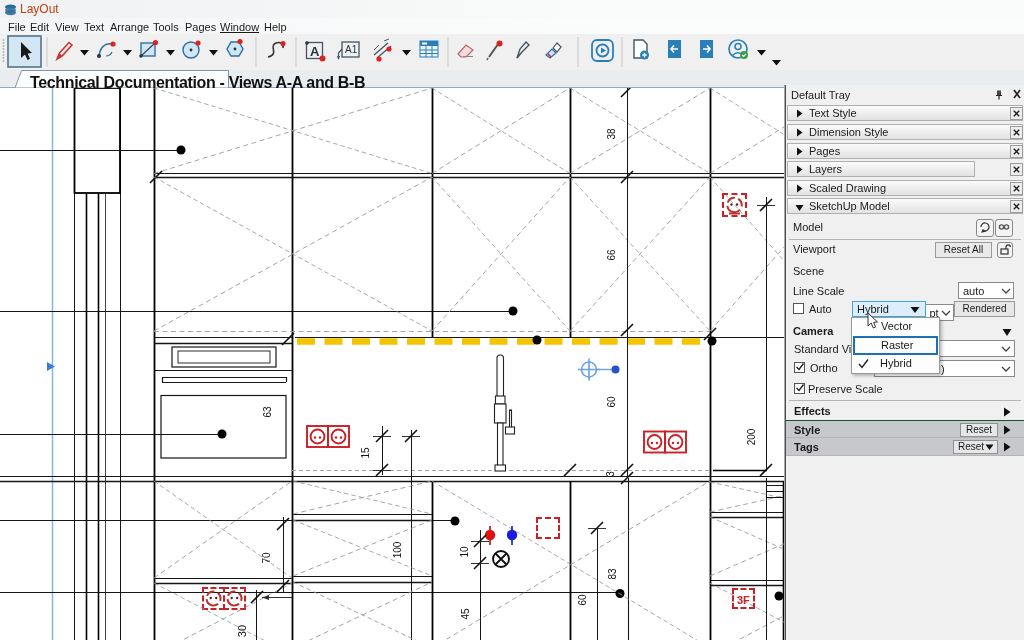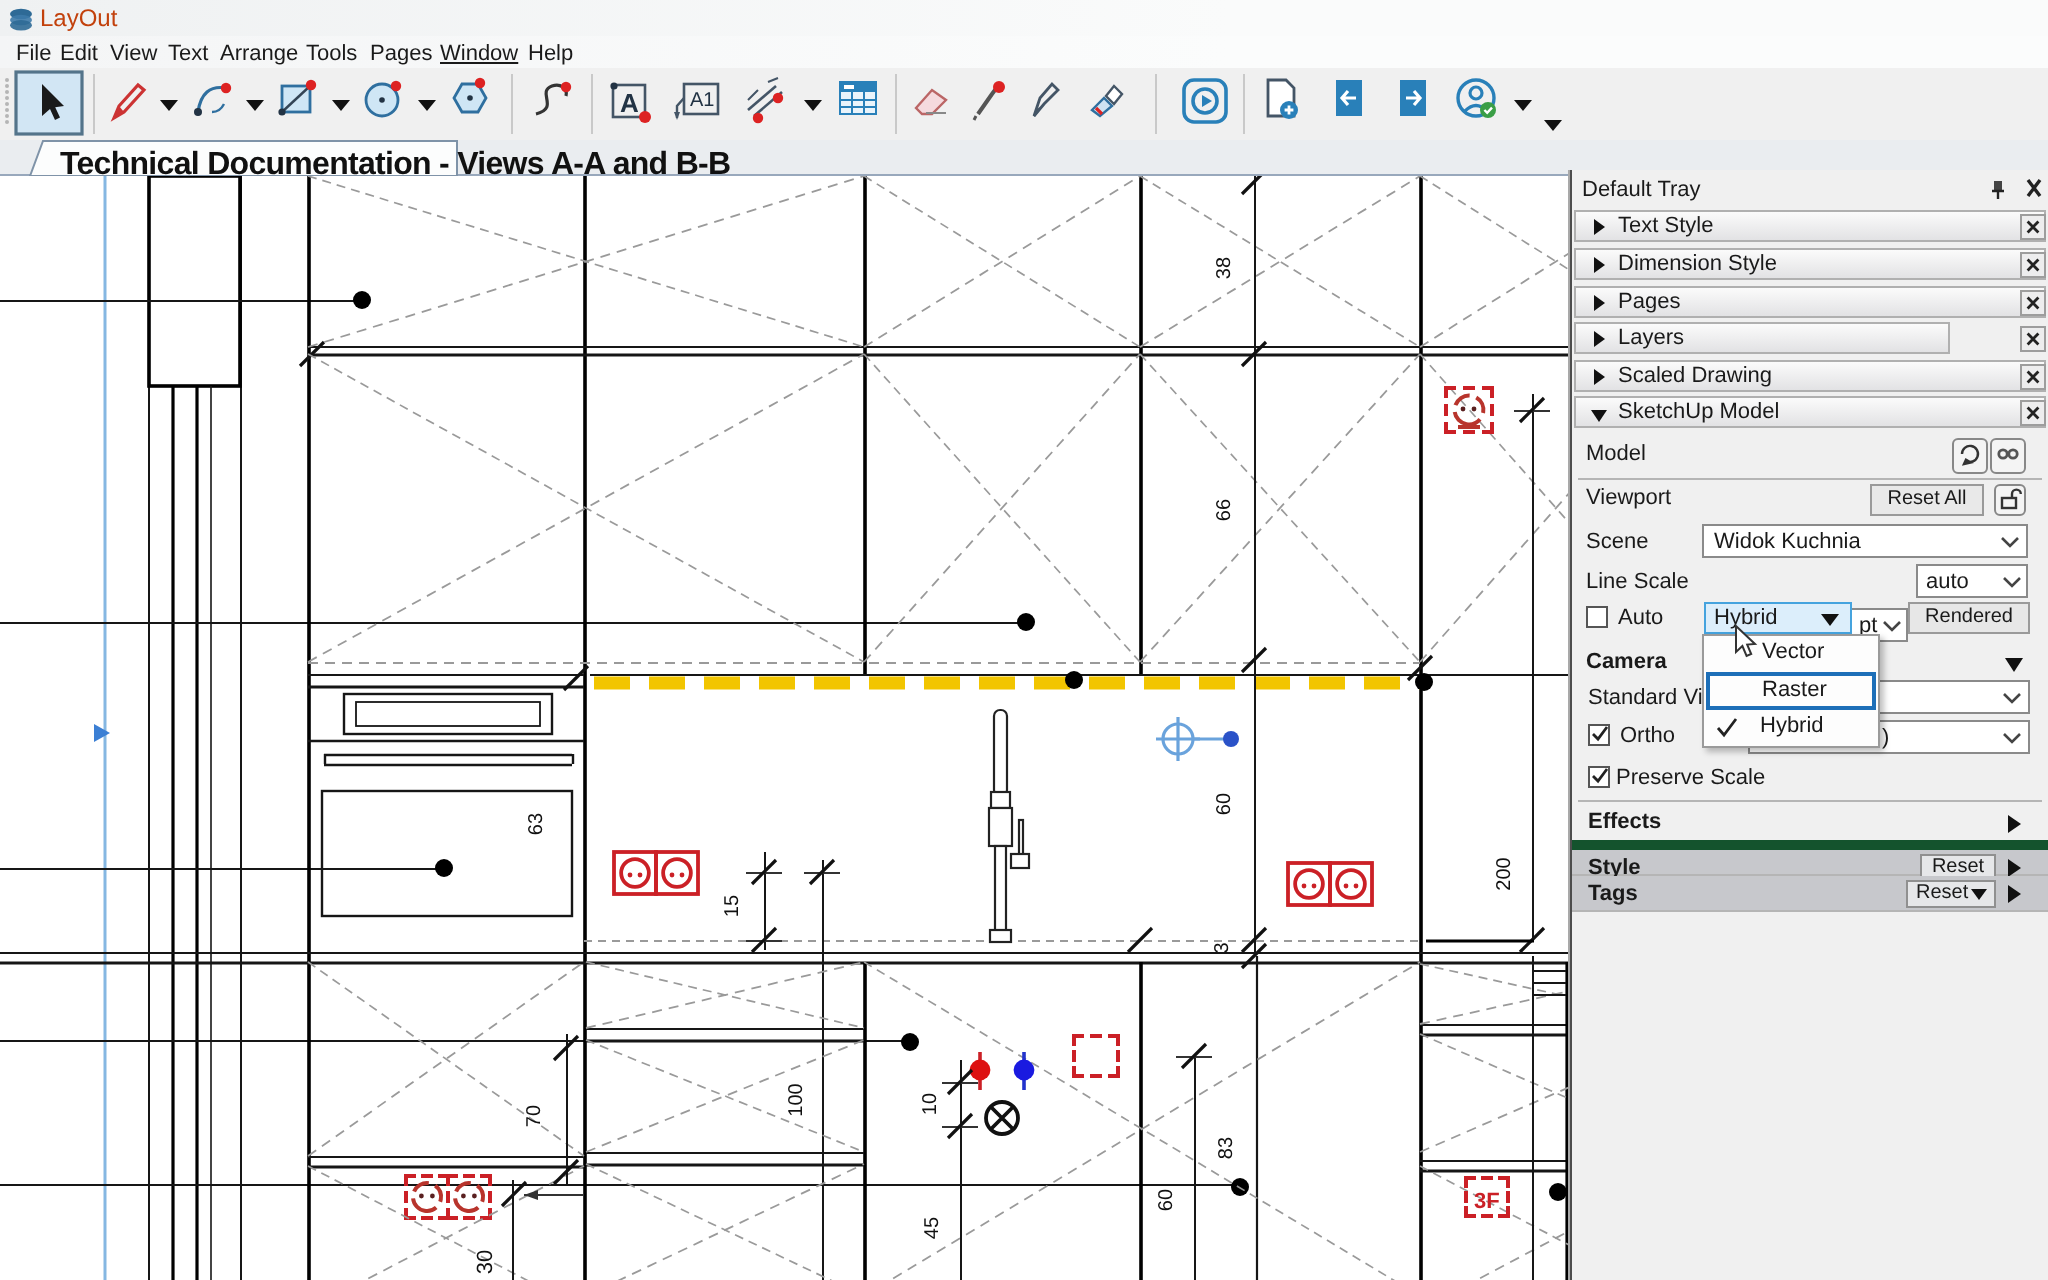--- a/index.html
+++ b/index.html
@@ -500,26 +500,20 @@
 
   <div class="txt" style="left:8px;top:158px;font-weight:normal;">Viewport</div>
   <div class="abs" style="left:150px;top:157px;width:57px;height:16px;background:#e9e9e9;border:1px solid #9a9a9a;box-sizing:border-box;text-align:center;font-size:10px;line-height:14px;">Reset All</div>
   <div class="abs" style="left:212px;top:157px;width:16px;height:16px;background:#f4f4f4;border:1px solid #888;border-radius:3px;box-sizing:border-box;"></div>
   <svg class="abs" style="left:212px;top:157px" width="16" height="16" viewBox="0 0 16 16">
     <rect x="4" y="7" width="7" height="5" fill="none" stroke="#333" stroke-width="1.2"></rect>
     <path d="M9 7 v-2 a2.2 2.2 0 0 1 4.4 0" fill="none" stroke="#333" stroke-width="1.2"></path>
   </svg>
 
   <div class="txt" style="left:8px;top:180px;">Scene</div>
-  <div class="abs" style="left:66px;top:177px;width:163px;height:17px;background:#fff;border:1px solid #8a8a8a;box-sizing:border-box;">
-    <div class="txt" style="left:5px;top:2px;">Widok Kuchnia</div>
-    <svg class="abs" style="right:3px;top:4px" width="10" height="8" viewBox="0 0 10 8">
-        <path d="M1 2 L5 6 L9 2" fill="none" stroke="#444" stroke-width="1.3"></path>
-      </svg>
-  </div>
 
   <div class="txt" style="left:8px;top:200px;">Line Scale</div>
   <div class="abs" style="left:115px;top:197px;width:54px;height:17px;background:#fff;border:1px solid #8a8a8a;box-sizing:border-box;margin-top:22px;">
     <div class="txt" style="left:4px;top:2px;">0.50 pt</div>
     <svg class="abs" style="right:2px;top:4px" width="10" height="8" viewBox="0 0 10 8">
         <path d="M1 2 L5 6 L9 2" fill="none" stroke="#444" stroke-width="1.3"></path>
       </svg>
   </div>
   <div class="abs" style="left:173px;top:197px;width:56px;height:17px;background:#fff;border:1px solid #8a8a8a;box-sizing:border-box;">
     <div class="txt" style="left:4px;top:2px;">auto</div>
@@ -567,21 +561,21 @@
       <path d="M1.5 5 L4 7.5 L8.5 1.5" fill="none" stroke="#222" stroke-width="1.4"></path>
     </svg>
   <div class="txt" style="left:23px;top:298px;">Preserve Scale</div>
   <div class="abs" style="left:4px;top:315px;width:232px;height:1px;background:#b5b5b5;"></div>
 
   <div class="txt" style="left:9px;top:320px;font-weight:bold;">Effects</div>
   <svg class="abs" style="left:218px;top:322px" width="8" height="10" viewBox="0 0 8 10">
       <path d="M1 0.5 L1 9.5 L7.5 5 Z" fill="#111"></path>
     </svg>
 
-  <div class="abs" style="left:0;top:335px;width:240px;height:18px;background:#c7c8cc;border-top:5px solid #14532d;border-bottom:1px solid #b5b5b5;box-sizing:border-box;">
+  <div class="abs" style="left:0;top:335px;width:240px;height:18px;background:#c7c8cc;border-top:1px solid #14532d;border-bottom:1px solid #b5b5b5;box-sizing:border-box;">
     <div class="txt" style="left:9px;top:3px;font-weight:bold;">Style</div>
     <div class="abs" style="left:175px;top:2px;width:38px;height:14px;background:#e6e7e9;border:1px solid #909090;box-sizing:border-box;text-align:center;font-size:10px;line-height:12px;">Reset</div>
     <svg class="abs" style="left:218px;top:4px" width="8" height="10" viewBox="0 0 8 10">
         <path d="M1 0.5 L1 9.5 L7.5 5 Z" fill="#111"></path>
       </svg>
   </div>
 
   <div class="abs" style="left:0;top:353px;width:240px;height:18px;background:#c7c8cc;border-bottom:1px solid #b5b5b5;box-sizing:border-box;">
     <div class="txt" style="left:9px;top:3px;font-weight:bold;">Tags</div>
     <div class="abs" style="left:168px;top:2px;width:45px;height:14px;background:#e6e7e9;border:1px solid #909090;box-sizing:border-box;font-size:10px;line-height:12px;">

